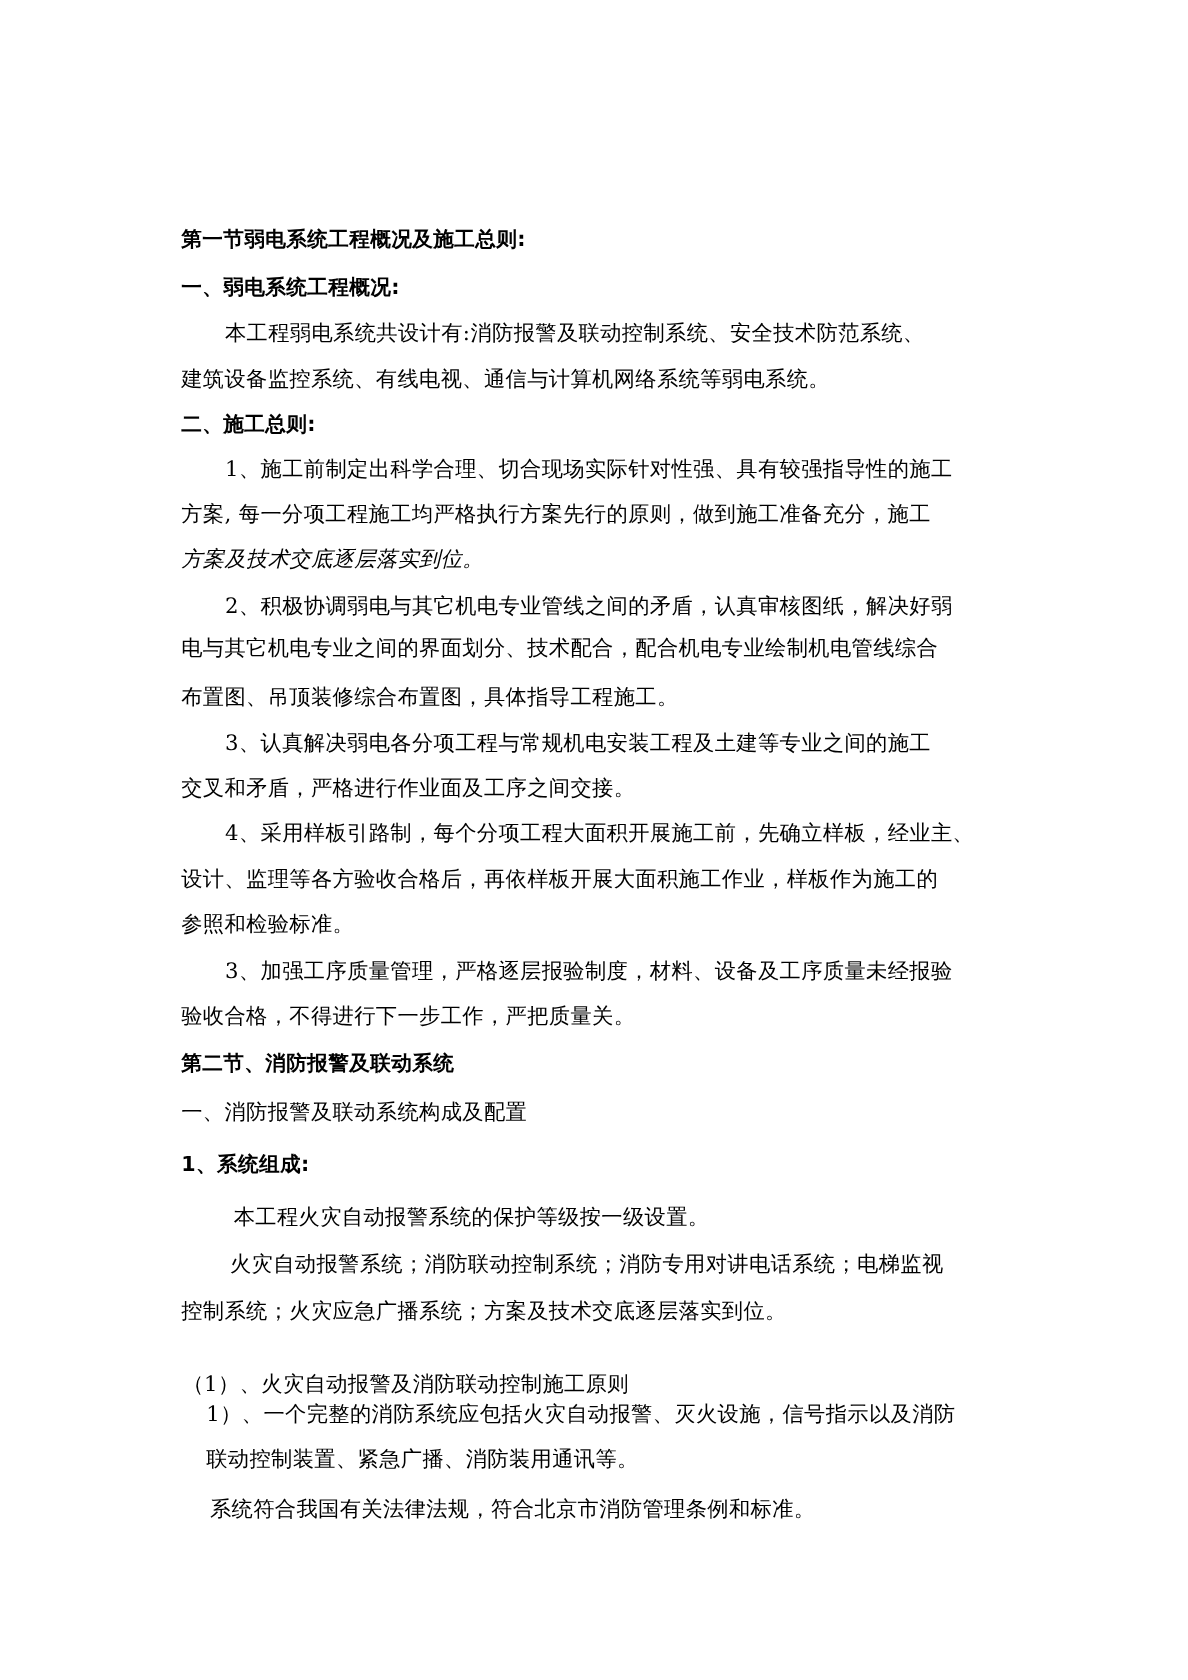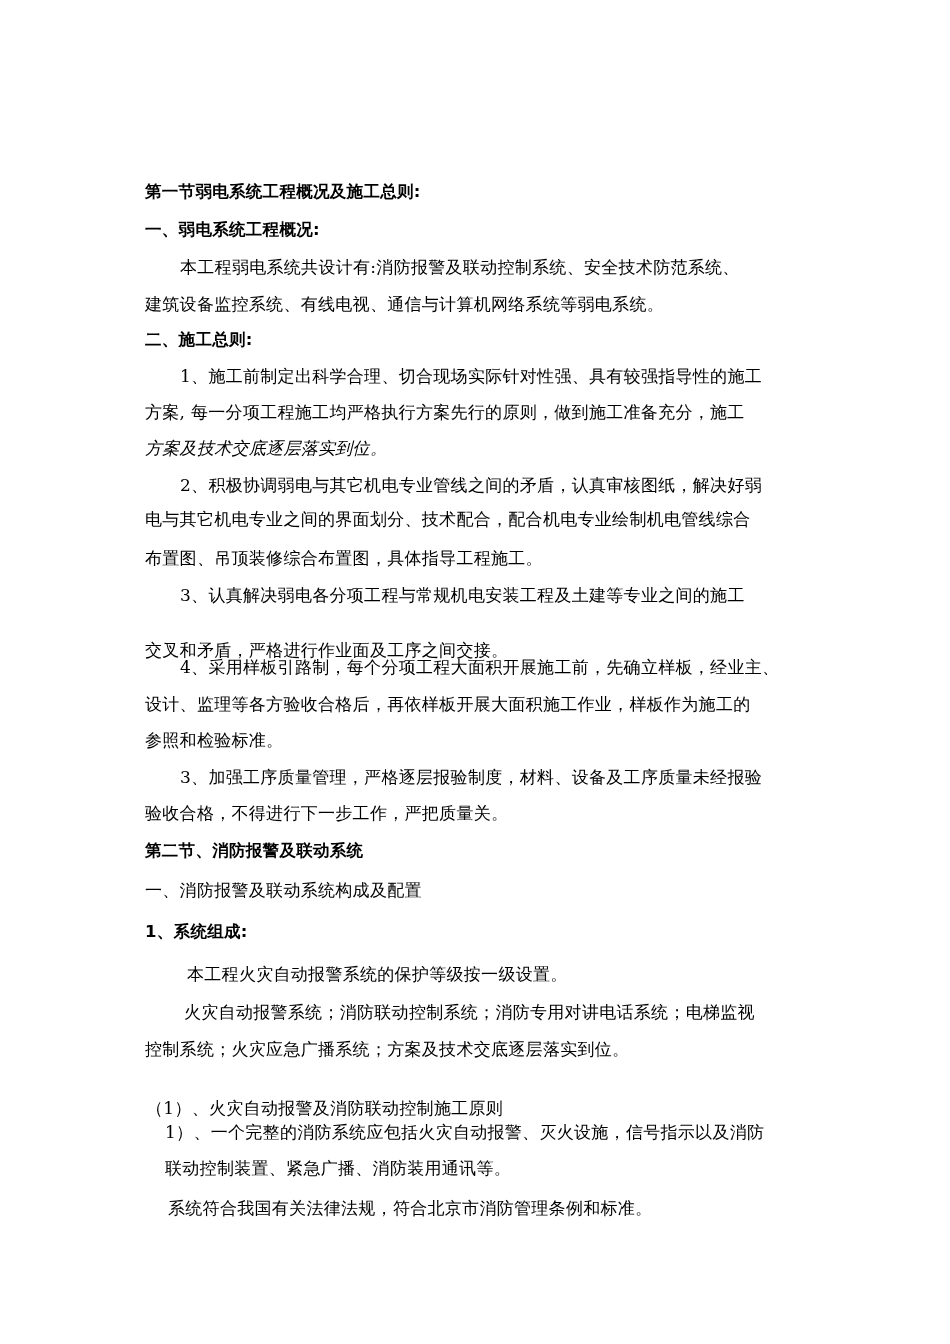--- a/index.html
+++ b/index.html
@@ -24,21 +24,21 @@
 
   <div class="line indent" style="top:364px;">1、施工前制定出科学合理、切合现场实际针对性强、具有较强指导性的施工</div>
   <div class="line" style="top:400px;">方案, 每一分项工程施工均严格执行方案先行的原则，做到施工准备充分，施工</div>
   <div class="line" style="top:436px;font-style:italic;">方案及技术交底逐层落实到位。</div>
 
   <div class="line indent" style="top:473px;">2、积极协调弱电与其它机电专业管线之间的矛盾，认真审核图纸，解决好弱</div>
   <div class="line" style="top:482px;margin-top:25px;">电与其它机电专业之间的界面划分、技术配合，配合机电专业绘制机电管线综合</div>
   <div class="line" style="top:546px;">布置图、吊顶装修综合布置图，具体指导工程施工。</div>
 
   <div class="line indent" style="top:583px;">3、认真解决弱电各分项工程与常规机电安装工程及土建等专业之间的施工</div>
-  <div class="line" style="top:638px;">交叉和矛盾，严格进行作业面及工序之间交接。</div>
+  <div class="line" style="top:619px;">交叉和矛盾，严格进行作业面及工序之间交接。</div>
 
   <div class="line indent" style="top:655px;">4、采用样板引路制，每个分项工程大面积开展施工前，先确立样板，经业主、</div>
   <div class="line" style="top:692px;">设计、监理等各方验收合格后，再依样板开展大面积施工作业，样板作为施工的</div>
   <div class="line" style="top:728px;">参照和检验标准。</div>
 
   <div class="line indent" style="top:765px;">3、加强工序质量管理，严格逐层报验制度，材料、设备及工序质量未经报验</div>
   <div class="line" style="top:801px;">验收合格，不得进行下一步工作，严把质量关。</div>
 
   <div class="line bold" style="top:839px;">第二节、消防报警及联动系统</div>
   <div class="line" style="top:878px;">一、消防报警及联动系统构成及配置</div>

